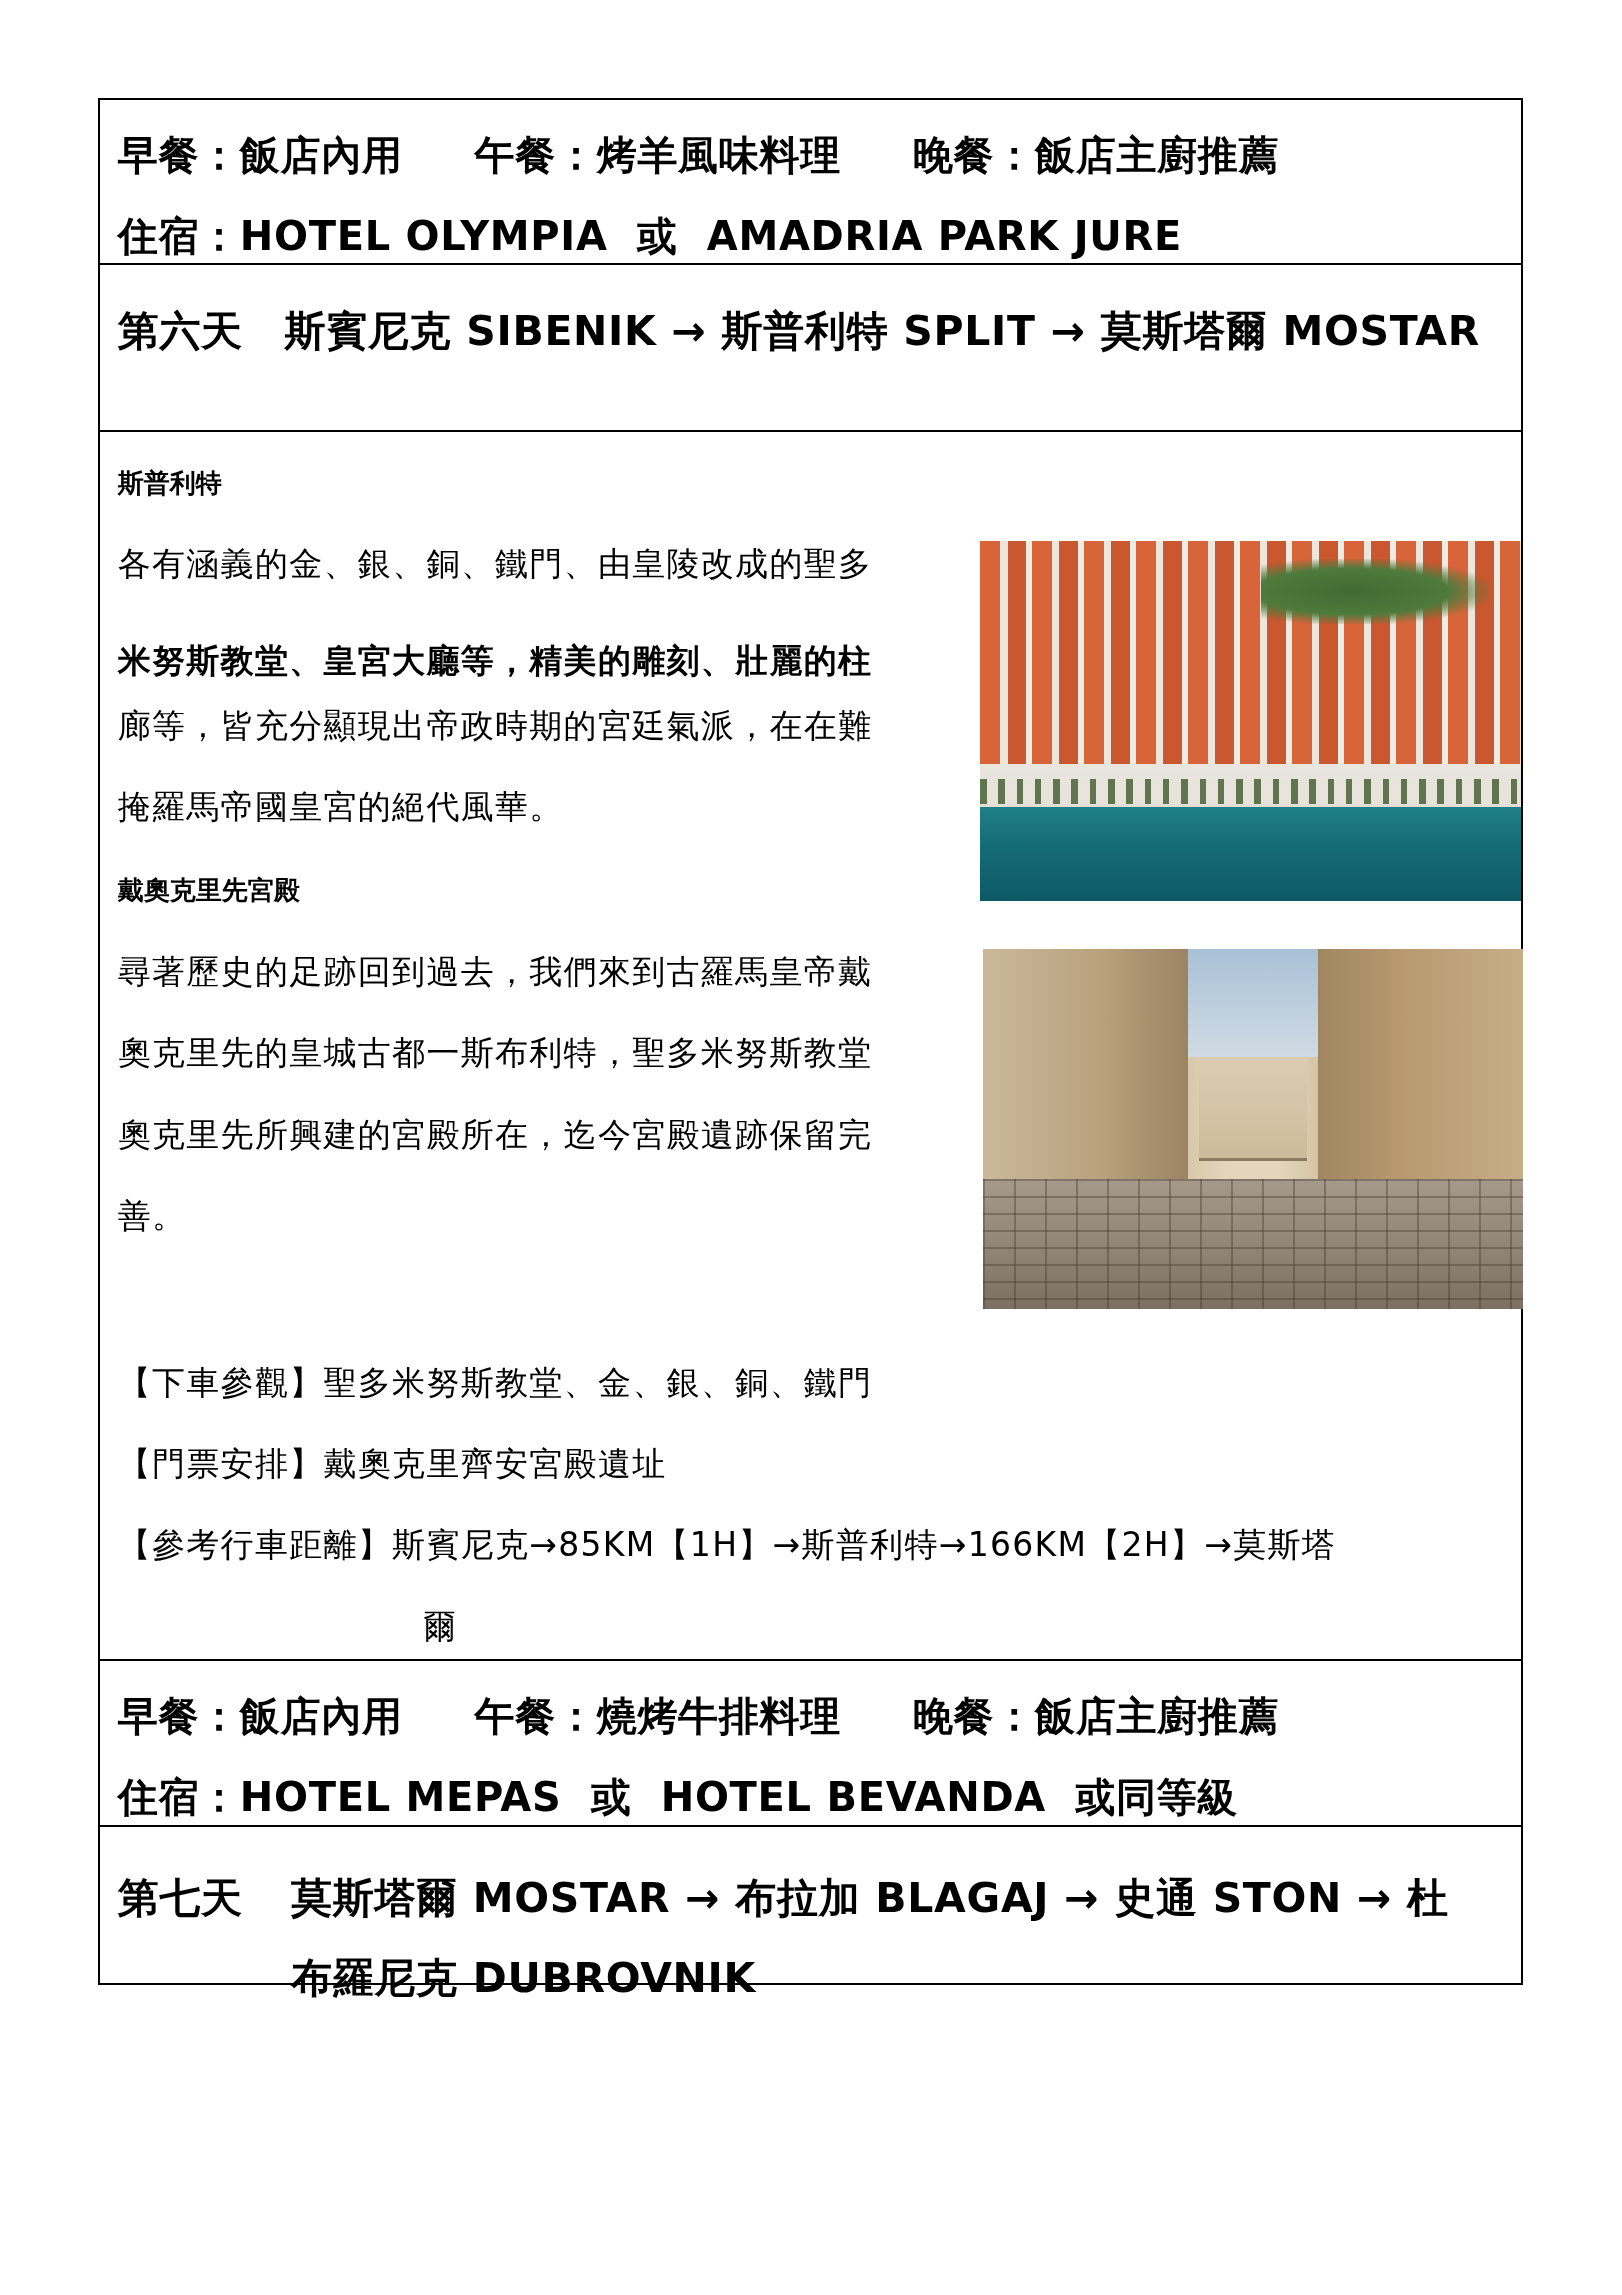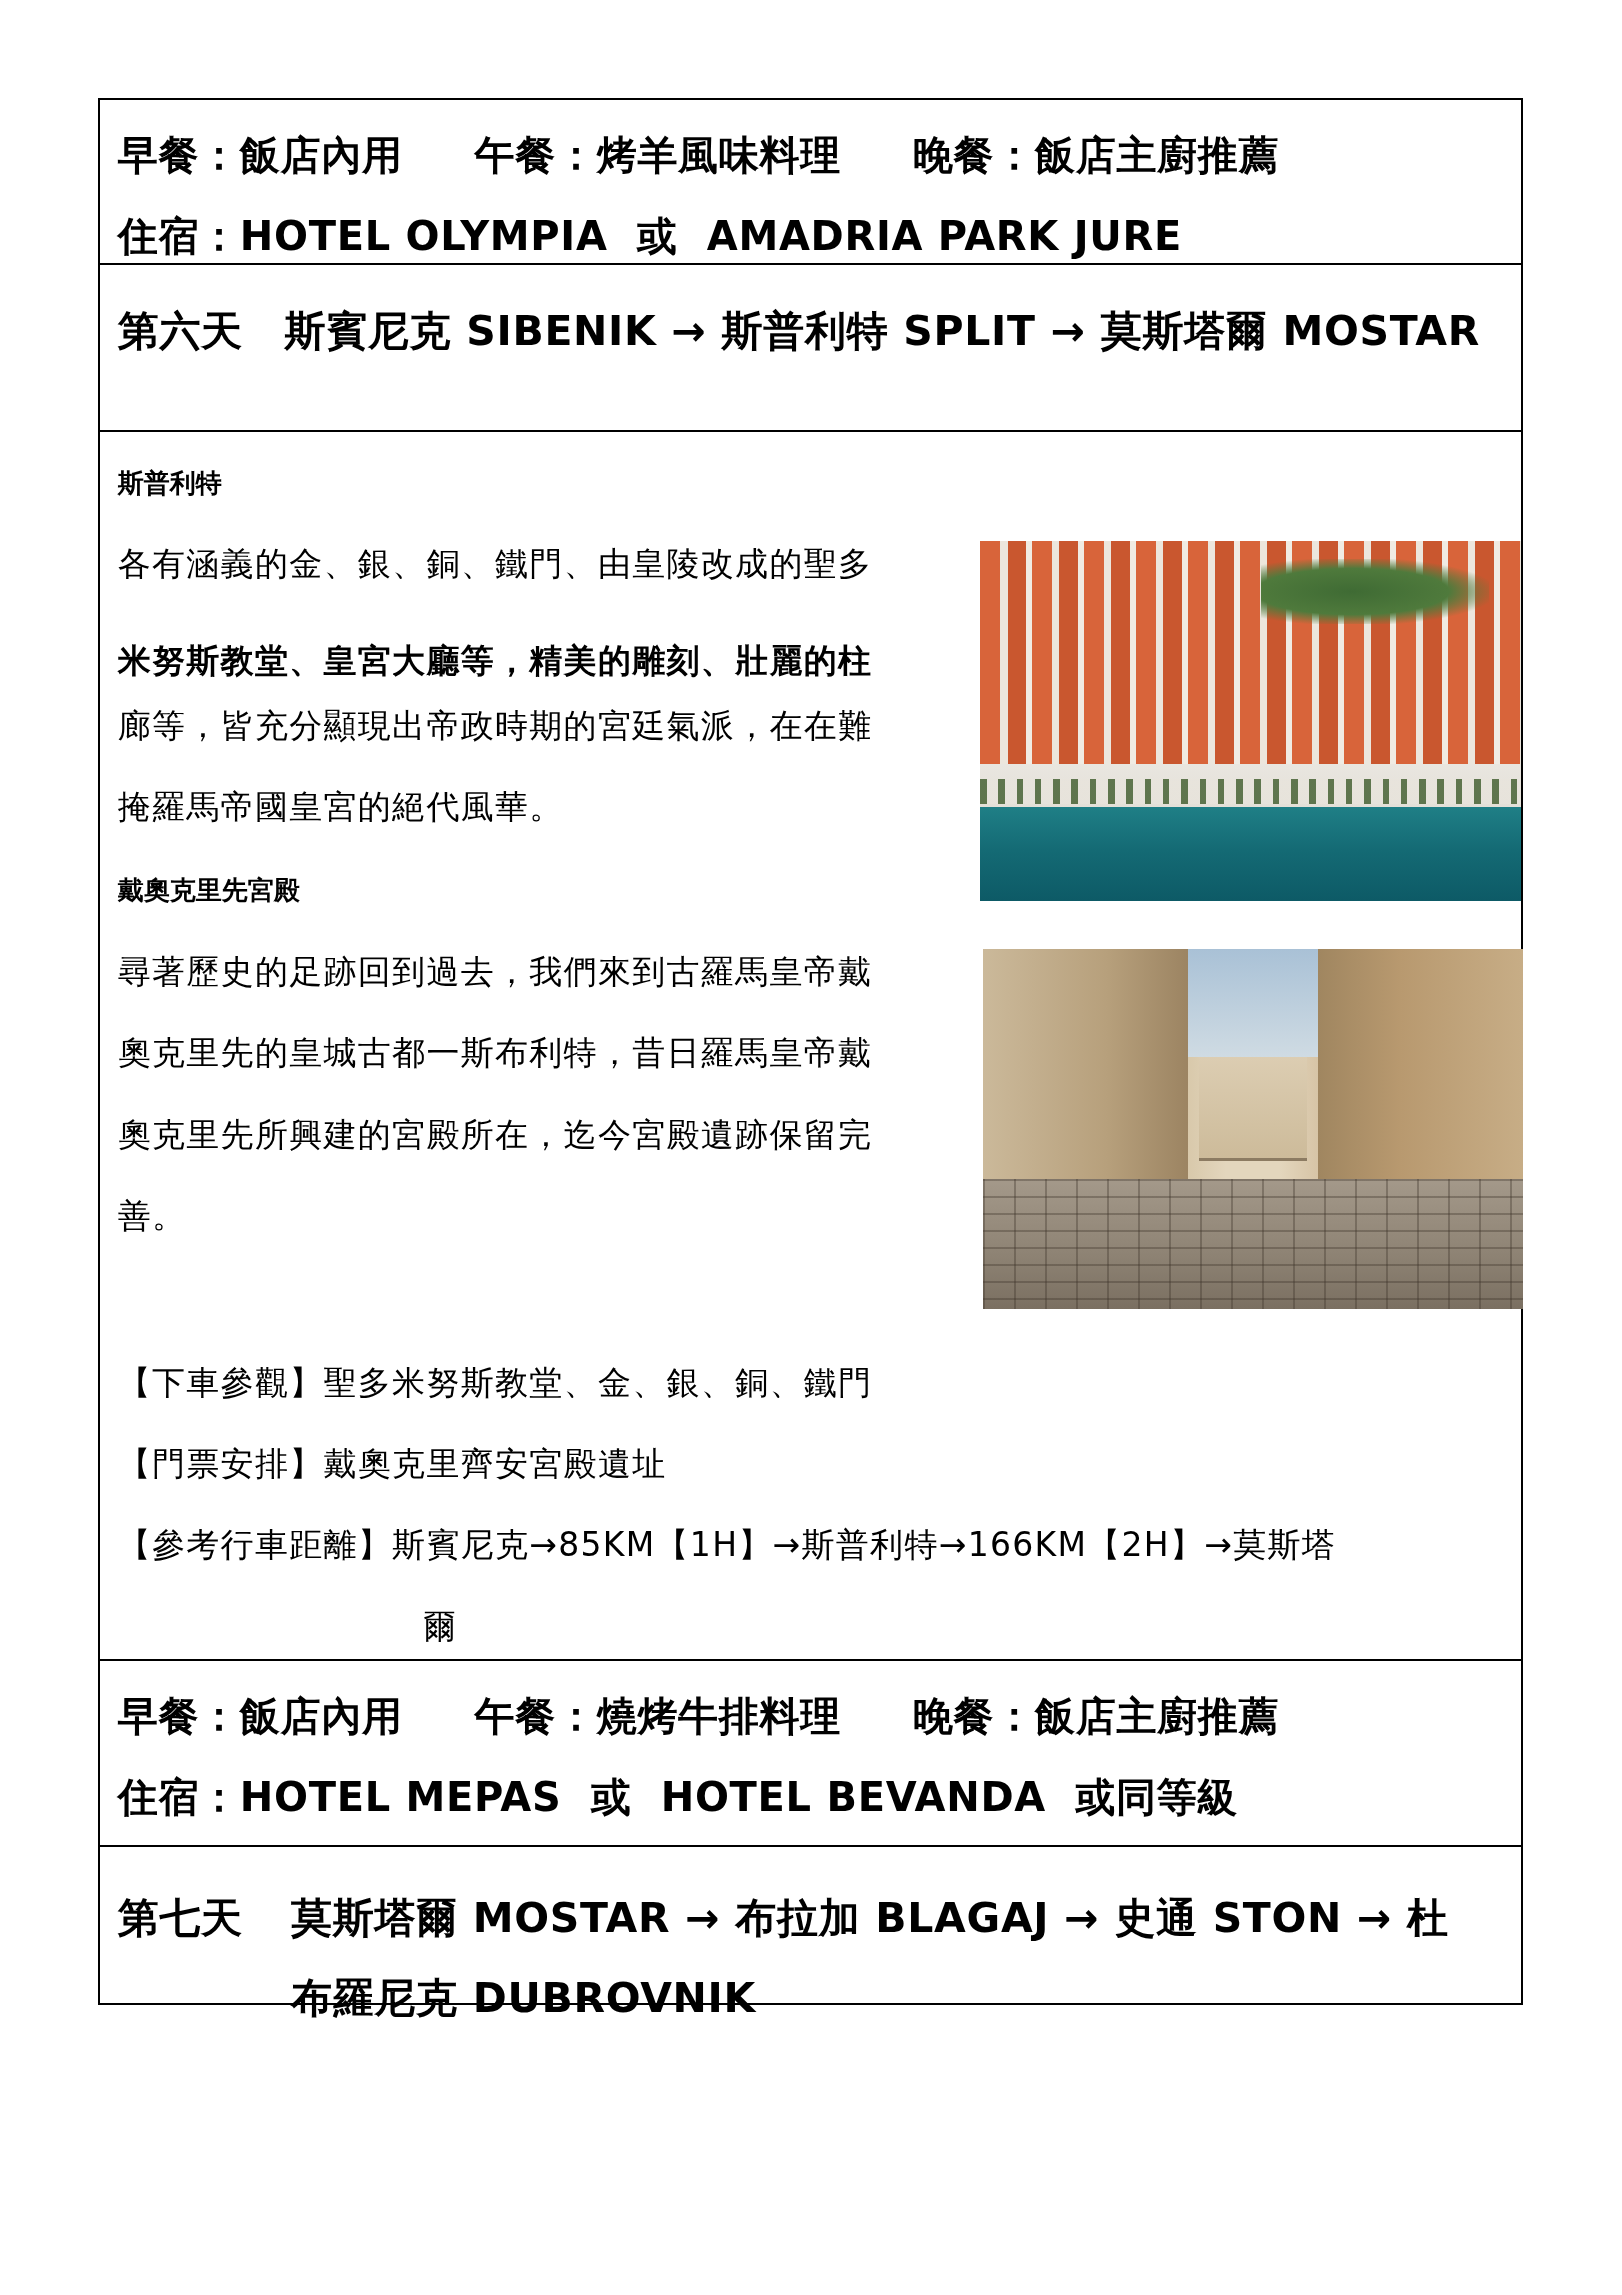--- a/index.html
+++ b/index.html
@@ -68,38 +68,38 @@
     <div class="text-line body-text" style="top:272px;">廊等，皆充分顯現出帝政時期的宮廷氣派，在在難</div>
     <div class="text-line body-text" style="top:353px;">掩羅馬帝國皇宮的絕代風華。</div>
 
     <div class="photo photo-split" style="left:880px; top:109px; width:541px; height:360px;">
       <div class="trees"></div>
       <div class="palms"></div>
     </div>
 
     <div class="text-line sec-title" style="top:441px;">戴奧克里先宮殿</div>
     <div class="text-line body-text" style="top:518px;">尋著歷史的足跡回到過去，我們來到古羅馬皇帝戴</div>
-    <div class="text-line body-text" style="top:599px;">奧克里先的皇城古都一斯布利特，昔日羅馬皇帝戴</div>
+    <div class="text-line body-text" style="top:599px;">奧克里先的皇城古都一斯布利特，聖多米努斯教堂</div>
     <div class="text-line body-text" style="top:681px;">奧克里先所興建的宮殿所在，迄今宮殿遺跡保留完</div>
     <div class="text-line body-text" style="top:762px;">善。</div>
 
     <div class="photo photo-palace" style="left:883px; top:517px; width:540px; height:360px;">
       <div class="left-wall"></div>
       <div class="right-wall"></div>
       <div class="temple"></div>
       <div class="floor"></div>
     </div>
 
     <div class="text-line body-text" style="top:929px;">【下車參觀】聖多米努斯教堂、金、銀、銅、鐵門</div>
     <div class="text-line body-text" style="top:1010px;">【門票安排】戴奧克里齊安宮殿遺址</div>
     <div class="text-line body-text" style="top:1091px;">【參考行車距離】斯賓尼克→85KM【1H】→斯普利特→166KM【2H】→莫斯塔</div>
     <div class="text-line body-text" style="top:1173px; left:323px;">爾</div>
   </div>
 
-  <div class="row" style="height:186px;">
+  <div class="row" style="height:166px;">
     <div class="text-line meal-line" style="top:27.5px;">
       <span>早餐：飯店內用</span><span class="gap"></span><span>午餐：燒烤牛排料理</span><span class="gap"></span><span>晚餐：飯店主廚推薦</span>
     </div>
     <div class="text-line meal-line" style="top:109px; white-space:pre;">住宿：HOTEL MEPAS  或  HOTEL BEVANDA  或同等級</div>
   </div>
 
   <div class="row" style="height:156px;">
     <div class="text-line day-title" style="top:44px;">第七天</div>
     <div class="text-line day-title" style="top:44px; left:191px;">莫斯塔爾 MOSTAR → 布拉加 BLAGAJ → 史通 STON → 杜</div>
     <div class="text-line day-title" style="top:124px; left:191px;">布羅尼克 DUBROVNIK</div>

